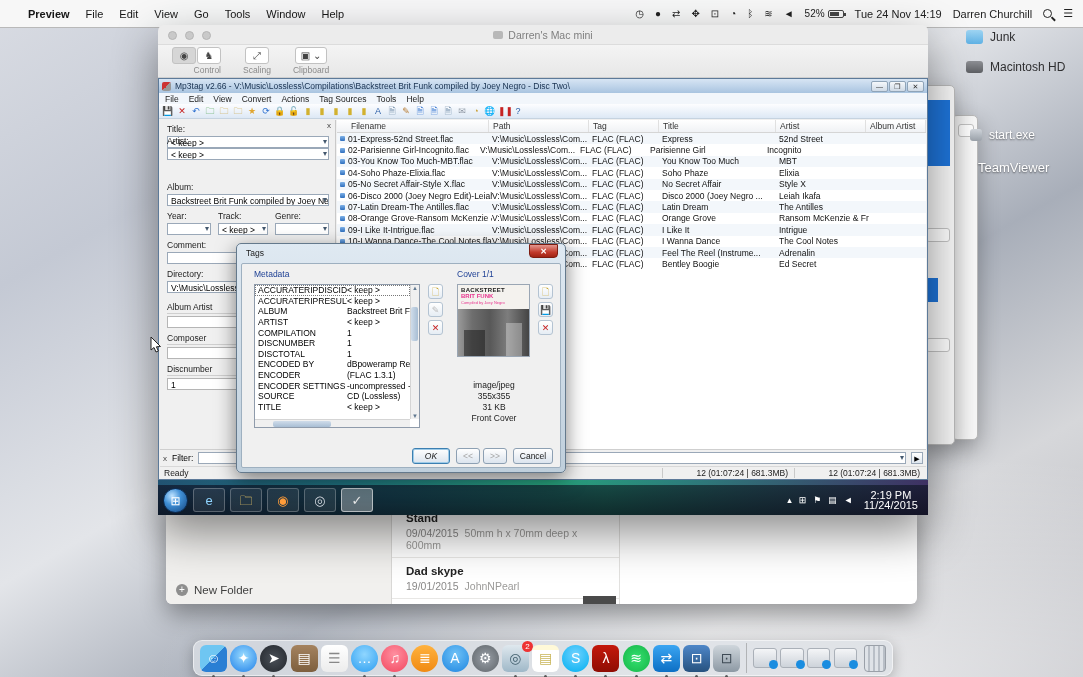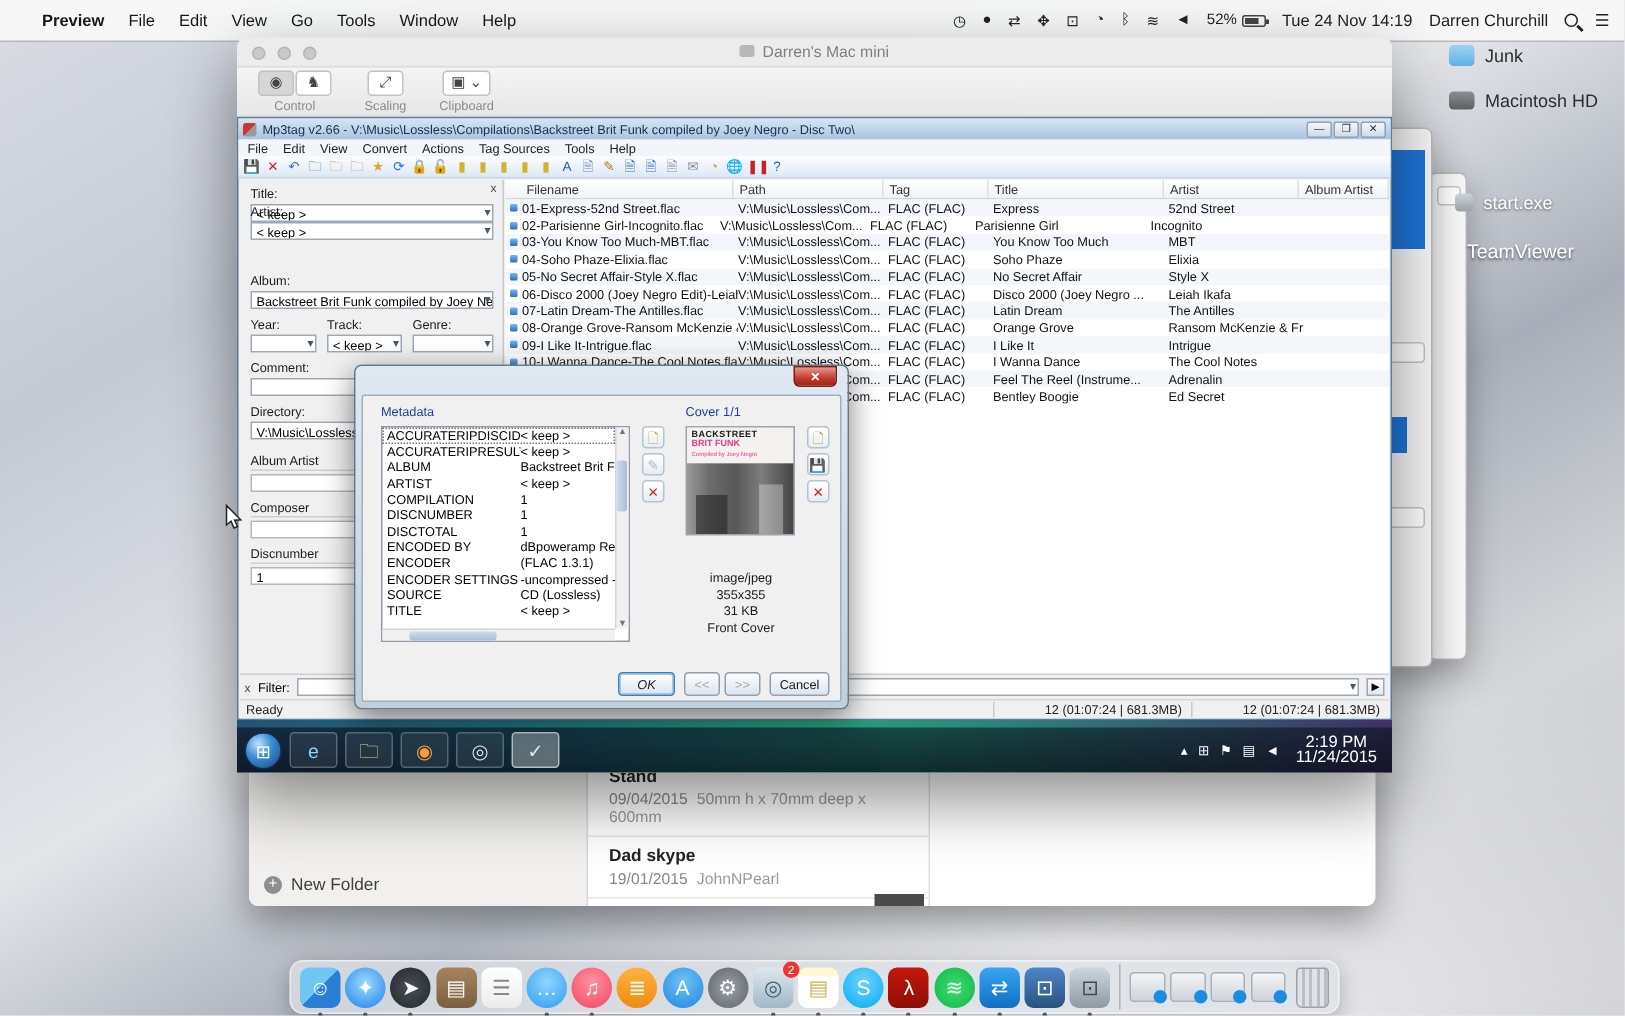--- a/index.html
+++ b/index.html
@@ -61,21 +61,21 @@
   .lights { position:absolute; left:10px; top:6px; display:flex; gap:8px; }
   .lights i { width:9px; height:9px; border-radius:50%; background:#c9c9c9; border:1px solid #b5b5b5; }
   #tv .tvtitle { text-align:center; font-size:10.5px; color:#7f7f7f; line-height:20px; }
   #tv .tvtitle .mico { display:inline-block; width:10px; height:8px; background:#b8b8b8; border-radius:2px; margin-right:5px; }
   #tv .toolbar { height:33px; background:linear-gradient(#f4f4f4,#e7e7e7); border-bottom:1px solid #cfcfcf;
     display:flex; align-items:flex-start; padding:2px 0 0 14px; gap:22px; }
   .tvgrp { text-align:center; }
   .tvbtns { display:flex; gap:1px; justify-content:center; }
   .tvbtn { width:24px; height:17px; border:1px solid #c2c2c2; border-radius:3px; background:#fff; font-size:10px; line-height:16px; color:#444; }
   .tvbtn.on { background:#d6d6d6; }
-  .tvlabel { font-size:8.5px; color:#8a8a8a; margin-top:1px; }
+  .tvlabel { font-size:8.5px; color:#8a8a8a; margin-top:1px;text-align:right; }
 
   
   #remote { position:absolute; left:0; top:53px; width:770px; height:437px; overflow:hidden;
     background:linear-gradient(100deg,#23486e 0%,#1e6f7c 30%,#27a07b 55%,#2c7f7c 70%,#3f2f63 100%); }
 
   
   #mp3 { position:absolute; left:0; top:0; width:770px; height:402px; background:#f0f0f0; border:1px solid #5d7a99; font-size:8.5px; }
   #mp3 .wtitle { height:14px; background:linear-gradient(#d7e5f4,#a9c4e0); display:flex; align-items:center; padding:0 3px; color:#17304f; }
   #mp3 .wtitle .appico { width:9px; height:9px; background:linear-gradient(135deg,#c33 50%,#999 50%); border-radius:2px; margin-right:4px; }
   #mp3 .wtitle .ttext { white-space:nowrap; overflow:hidden; font-size:8.5px; }
@@ -555,20 +555,21 @@
         <span class="adv">▶</span>
       </div>
       <div id="statusbar">
         <span class="l">Ready</span>
         <span class="seg">12 (01:07:24 | 681.3MB)</span>
         <span class="seg">12 (01:07:24 | 681.3MB)</span>
       </div>
     </div>
 
     <div id="dlg">
+      <div class="dtitle">Tags</div>
       <div class="dclose">✕</div>
       <div class="dbody">
         <span class="grplab" style="left:12px;top:5px;">Metadata</span>
         <span class="grplab" style="left:215px;top:5px;">Cover 1/1</span>
 
         <div id="mlist">
           <div style="margin-right:9px;">
 
               <div class="mrow focus">
                 <span class="n">ACCURATERIPDISCID</span>

